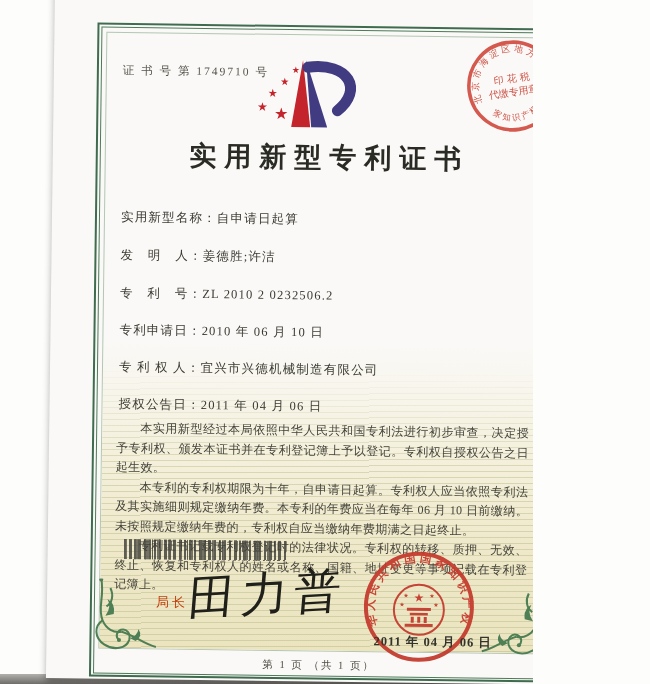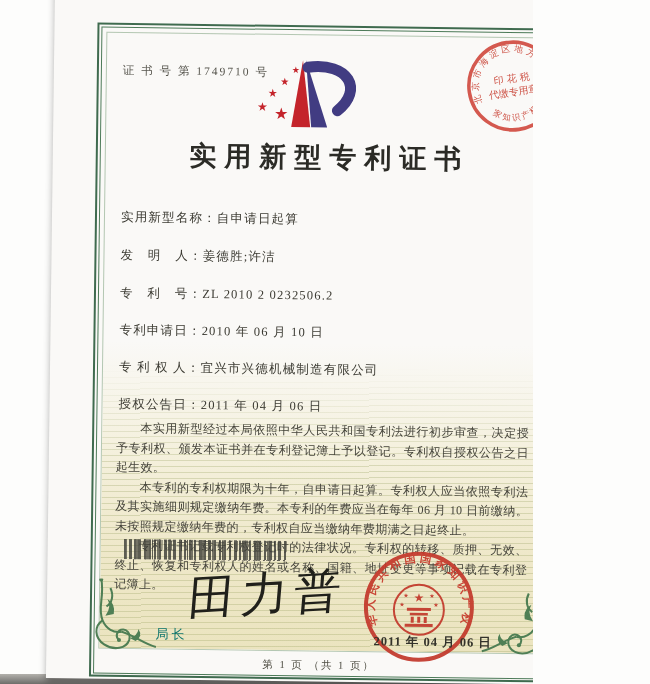--- a/index.html
+++ b/index.html
@@ -32,21 +32,21 @@
   .field{position:absolute;left:24px;right:14px;font-size:12.5px;letter-spacing:1.2px;
        color:#3c3b33;white-space:nowrap;}
   .paras{position:absolute;left:22px;right:20px;top:394px;font-size:12px;
        line-height:19.5px;color:#45443b;text-align:justify;letter-spacing:.4px;}
   .paras p{margin:0;text-indent:2em;}
   .barcode{position:absolute;left:31px;top:514px;width:163px;height:20px;opacity:.82;
        background:
         repeating-linear-gradient(90deg,#3f3f39 0 2px,transparent 2px 5px),
         repeating-linear-gradient(90deg,#3f3f39 0 1px,transparent 1px 7px),
         repeating-linear-gradient(90deg,rgba(63,63,57,.85) 0 3px,transparent 3px 11px);}
-  .director{position:absolute;left:64px;top:568px;font-size:13px;letter-spacing:3px;color:#0f766e;z-index:6;margin-top:32px;}
+  .director{position:absolute;left:64px;top:568px;font-size:13px;letter-spacing:3px;color:#c2410c;z-index:6;}
   .signature{position:absolute;left:96px;top:536px;font-size:47px;color:#20201b;
        transform:rotate(-4deg) skewX(-8deg);letter-spacing:6px;z-index:6;
        font-family:"DejaVu Serif","Liberation Serif",serif;}
   .seal-bottom{position:absolute;left:270px;top:521px;width:114px;height:114px;opacity:.93;z-index:5;}
   .grant-date{position:absolute;left:282px;top:605px;font-size:12.5px;font-weight:700;
        letter-spacing:1px;color:#33322b;z-index:7;white-space:nowrap;}
   .footer{position:absolute;left:0;right:0;bottom:5px;text-align:center;
        font-size:10.5px;letter-spacing:2px;color:#4c4b41;}
   .orn{position:absolute;bottom:22px;width:66px;height:74px;z-index:3;}
   .orn-left{left:1px;}

